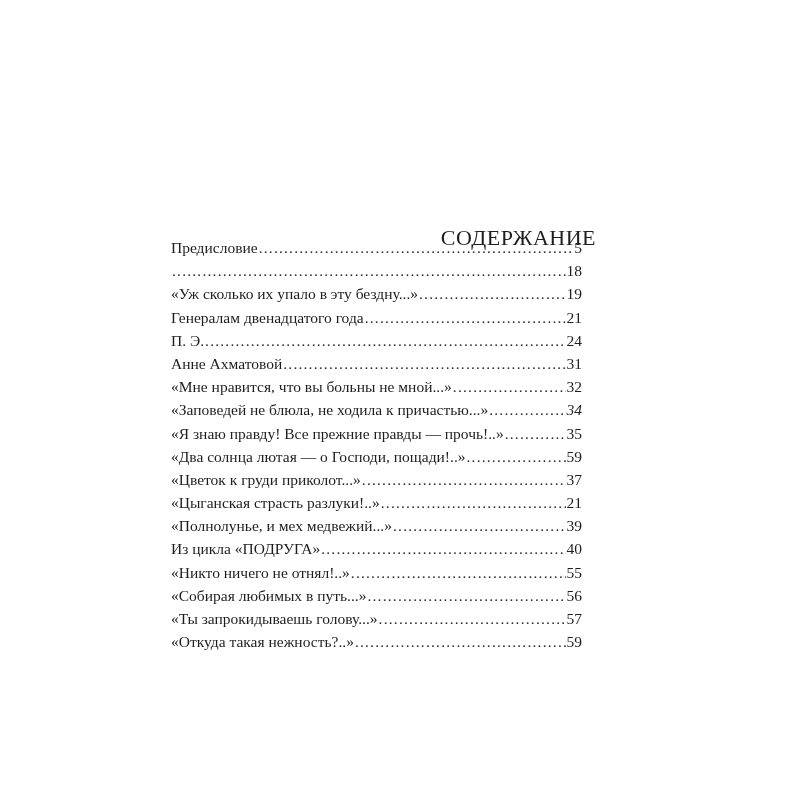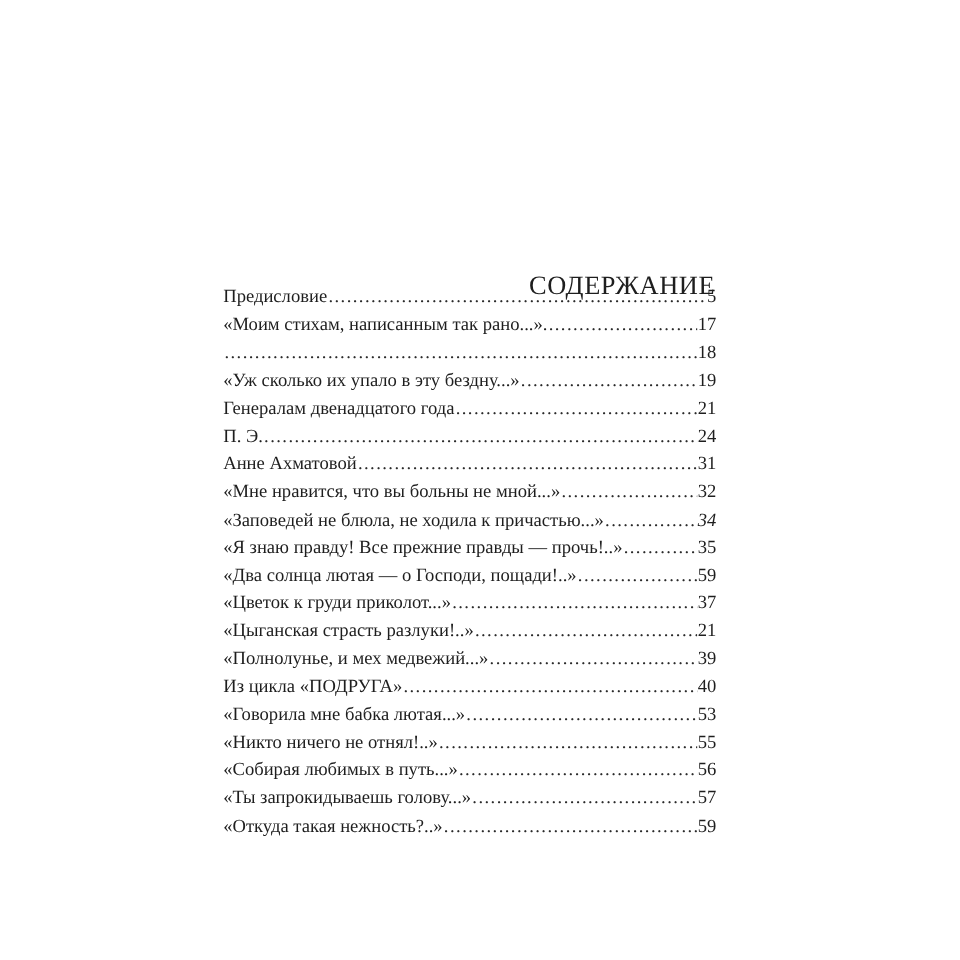--- a/index.html
+++ b/index.html
@@ -10,21 +10,21 @@
     font-family: "Liberation Serif", "DejaVu Serif", serif;
     color: #1e1e1e;
   }
   .toc-title {
     position: absolute; left: 186px; width: 410px; top: 203px;
     text-align: right; font-size: 22px; letter-spacing: 0.5px;
     line-height: 22px;
     margin-top: 24px;
   }
   .toc-list {
-    position: absolute; left: 186px; top: 236px; width: 411px;
+    position: absolute; left: 171px; top: 236px; width: 411px;
     margin: 0; padding: 0; list-style: none;
   }
   .toc-entry {
     display: flex; align-items: baseline;
     height: 23.2px; font-size: 15.5px; line-height: 23.2px;
     white-space: nowrap; overflow: hidden;
   }
   .toc-entry .label { flex: 0 0 auto; }
   .toc-entry .leader {
     flex: 1 1 auto; overflow: hidden; white-space: nowrap;
@@ -40,25 +40,20 @@
 <body>
 
 <div class="page">
   <div class="toc-title">СОДЕРЖАНИЕ</div>
 
   <ul class="toc-list">
     <li class="toc-entry">
         <span class="label">Предисловие</span>
         <span class="leader"></span>
         <span class="page-num">5</span>
-      </li>
-    <li class="toc-entry">
-        <span class="label">«Моим стихам, написанным так рано...».</span>
-        <span class="leader"></span>
-        <span class="page-num">17</span>
       </li>
     <li class="toc-entry">
         <span class="leader"></span>
         <span class="page-num">18</span>
       </li>
     <li class="toc-entry">
         <span class="label">«Уж сколько их упало в эту бездну...»</span>
         <span class="leader"></span>
         <span class="page-num">19</span>
       </li>
@@ -111,25 +106,20 @@
         <span class="label">«Полнолунье, и мех медвежий...»</span>
         <span class="leader"></span>
         <span class="page-num">39</span>
       </li>
     <li class="toc-entry">
         <span class="label">Из цикла «ПОДРУГА»</span>
         <span class="leader"></span>
         <span class="page-num">40</span>
       </li>
     <li class="toc-entry">
-        <span class="label">«Говорила мне бабка лютая...»</span>
-        <span class="leader"></span>
-        <span class="page-num">53</span>
-      </li>
-    <li class="toc-entry">
         <span class="label">«Никто ничего не отнял!..»</span>
         <span class="leader"></span>
         <span class="page-num">55</span>
       </li>
     <li class="toc-entry">
         <span class="label">«Собирая любимых в путь...»</span>
         <span class="leader"></span>
         <span class="page-num">56</span>
       </li>
     <li class="toc-entry">

